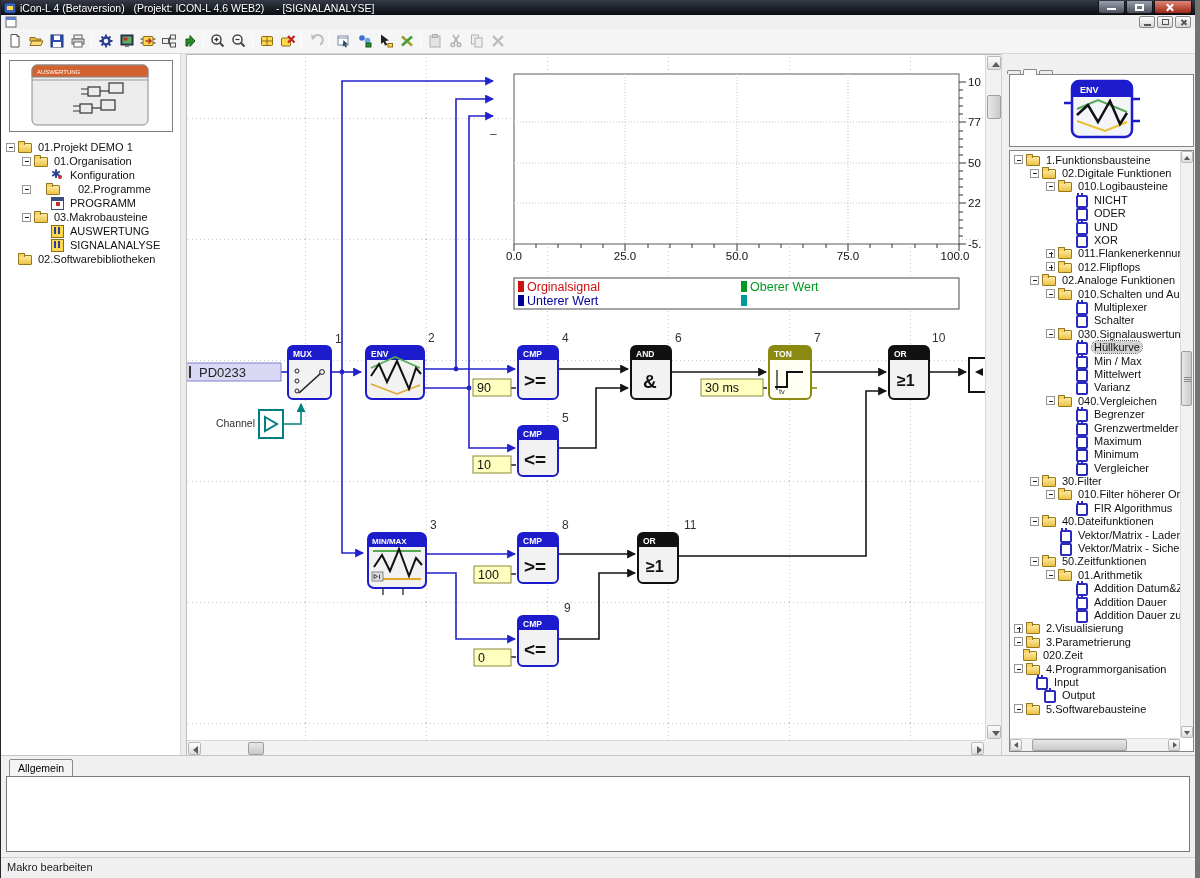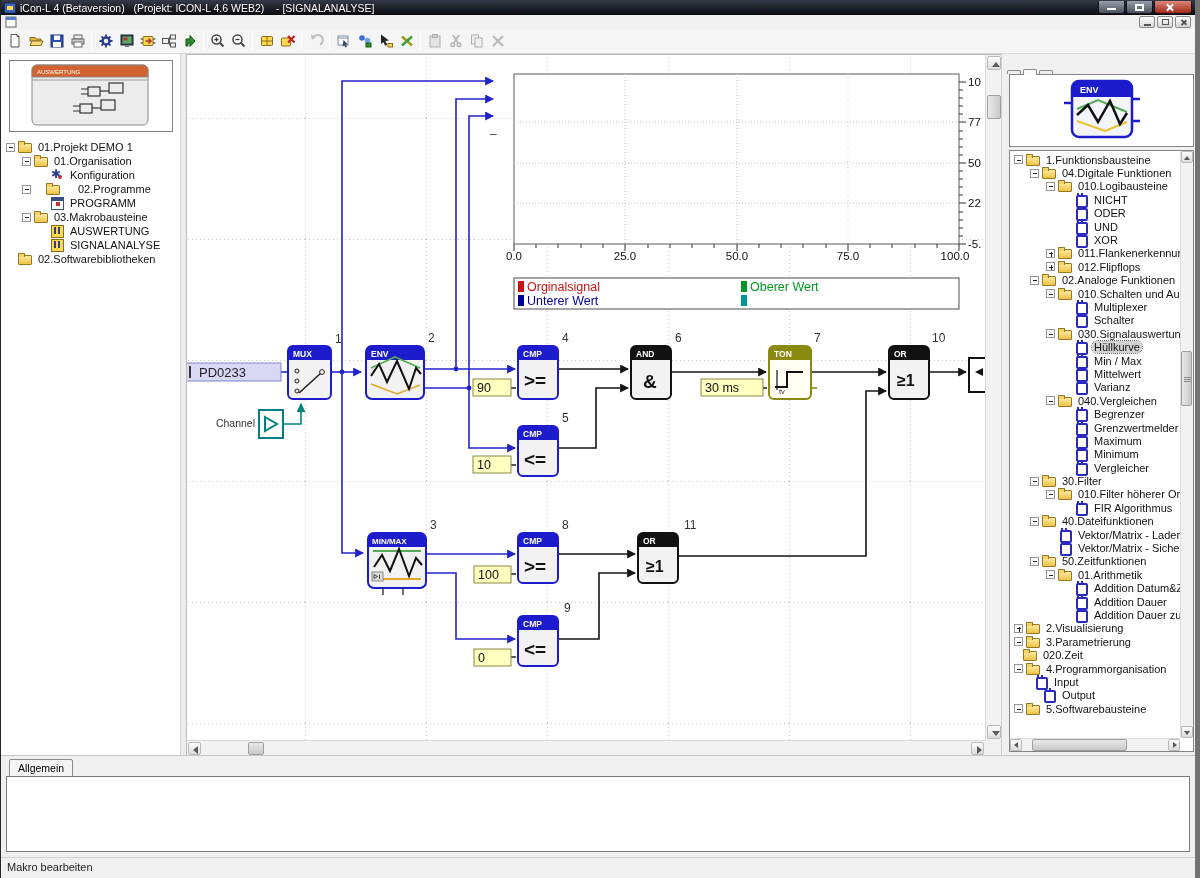--- a/index.html
+++ b/index.html
@@ -655,21 +655,21 @@
       <div class="rtree-inner">
 
       <div class="trow" style="padding-left: 3px;">
             <span class="exp minus"></span>
             <span class="tico ico-folder-open"></span>
             <span class="tlabel">1.Funktionsbausteine</span>
           </div>
           <div class="trow" style="padding-left: 19px;">
             <span class="exp minus"></span>
             <span class="tico ico-folder-open"></span>
-            <span class="tlabel">04.Digitale Funktionen</span>
+            <span class="tlabel">02.Digitale Funktionen</span>
           </div>
           <div class="trow" style="padding-left: 35px;">
             <span class="exp minus"></span>
             <span class="tico ico-folder-open"></span>
             <span class="tlabel">010.Logibausteine</span>
           </div>
           <div class="trow" style="padding-left: 51px;">
             <span class="exp none"></span>
             <span class="tico ico-block"></span>
             <span class="tlabel">NICHT</span>

